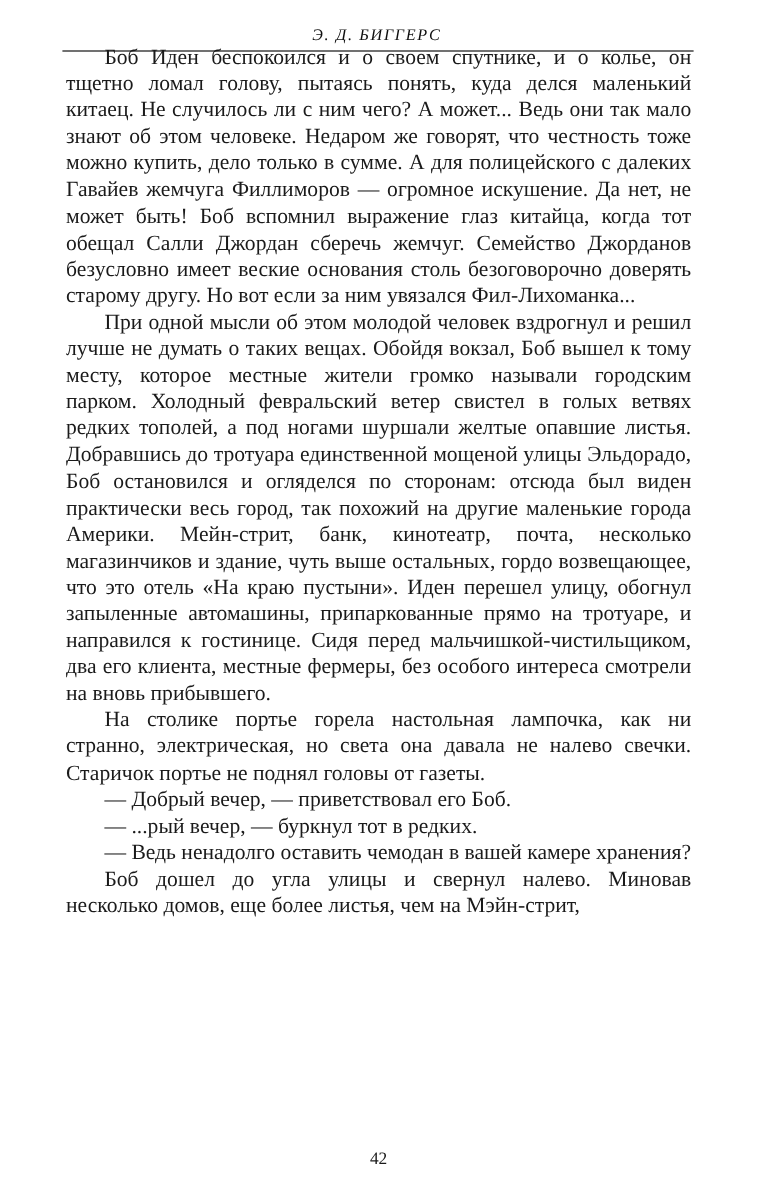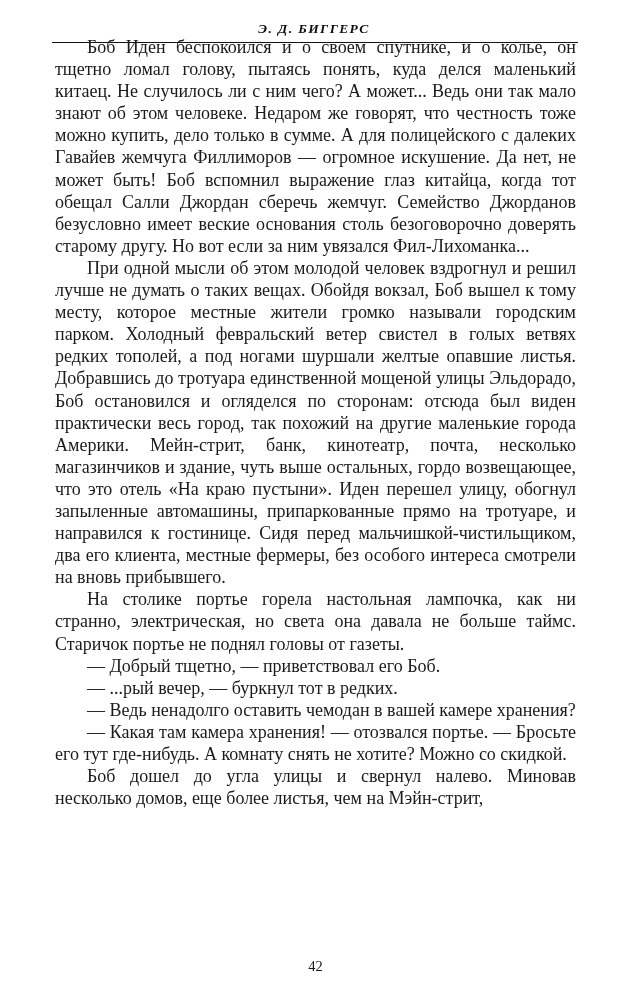--- a/index.html
+++ b/index.html
@@ -25,21 +25,21 @@
   }
 
   
   .running-head {
     position: absolute;
     left: 52px;
     top: 21px;
     width: 524px;
     text-align: center;
     font-style: italic;
-    font-weight: 700;
+    font-weight: 400;
     font-size: 13.5px;
     letter-spacing: 1.4px;
     line-height: 16px;
     color: #0f0f0f;
     white-space: nowrap;
   }
 
   .head-rule {
     position: absolute;
     left: 52px;
@@ -90,23 +90,22 @@
 
 <div class="page">
 
   <div class="running-head">Э. Д. БИГГЕРС</div>
 
   <div class="head-rule"></div>
 
   <div class="textblock">
       <p class="narrative">Боб Иден беспокоился и о своем спутнике, и о колье, он тщетно ломал голову, пытаясь понять, куда делся маленький китаец. Не случилось ли с ним чего? А может... Ведь они так мало знают об этом человеке. Недаром же говорят, что честность тоже можно купить, дело только в сумме. А для полицейского с далеких Гавайев жемчуга Филлиморов — огромное искушение. Да нет, не может быть! Боб вспомнил выражение глаз китайца, когда тот обещал Салли Джордан сберечь жемчуг. Семейство Джорданов безусловно имеет веские основания столь безоговорочно доверять старому другу. Но вот если за ним увязался Фил-Лихоманка...</p>
       <p class="narrative">При одной мысли об этом молодой человек вздрогнул и решил лучше не думать о таких вещах. Обойдя вокзал, Боб вышел к тому месту, которое местные жители громко называли городским парком. Холодный февральский ветер свистел в голых ветвях редких тополей, а под ногами шуршали желтые опавшие листья. Добравшись до тротуара единственной мощеной улицы Эльдорадо, Боб остановился и огляделся по сторонам: отсюда был виден практически весь город, так похожий на другие маленькие города Америки. Мейн-стрит, банк, кинотеатр, почта, несколько магазинчиков и здание, чуть выше остальных, гордо возвещающее, что это отель «На краю пустыни». Иден перешел улицу, обогнул запыленные автомашины, припаркованные прямо на тротуаре, и направился к гостинице. Сидя перед мальчишкой-чистильщиком, два его клиента, местные фермеры, без особого интереса смотрели на вновь прибывшего.</p>
-      <p class="narrative">На столике портье горела настольная лампочка, как ни странно, электрическая, но света она давала не больше таймс. Старичок портье не поднял головы от газеты.</p>
-      <p class="dialogue">— Добрый тщетно, — приветствовал его Боб.</p>
+      <p class="narrative">На столике портье горела настольная лампочка, как ни странно, электрическая, но света она давала не налево свечки. Старичок портье не поднял головы от газеты.</p>
+      <p class="dialogue">— Добрый вечер, — приветствовал его Боб.</p>
       <p class="dialogue">— ...рый вечер, — буркнул тот в редких.</p>
       <p class="dialogue">— Ведь ненадолго оставить чемодан в вашей камере хранения?</p>
-      <p class="dialogue">— Какая там камера хранения! — отозвался портье. — Бросьте его тут где-нибудь. А комнату снять не хотите? Можно со скидкой.</p>
       <p class="narrative">Боб дошел до угла улицы и свернул налево. Миновав несколько домов, еще более листья, чем на Мэйн-стрит,</p>
     </div>
 
   <div class="folio">42</div>
 
 </div>
 
 </body></html>

